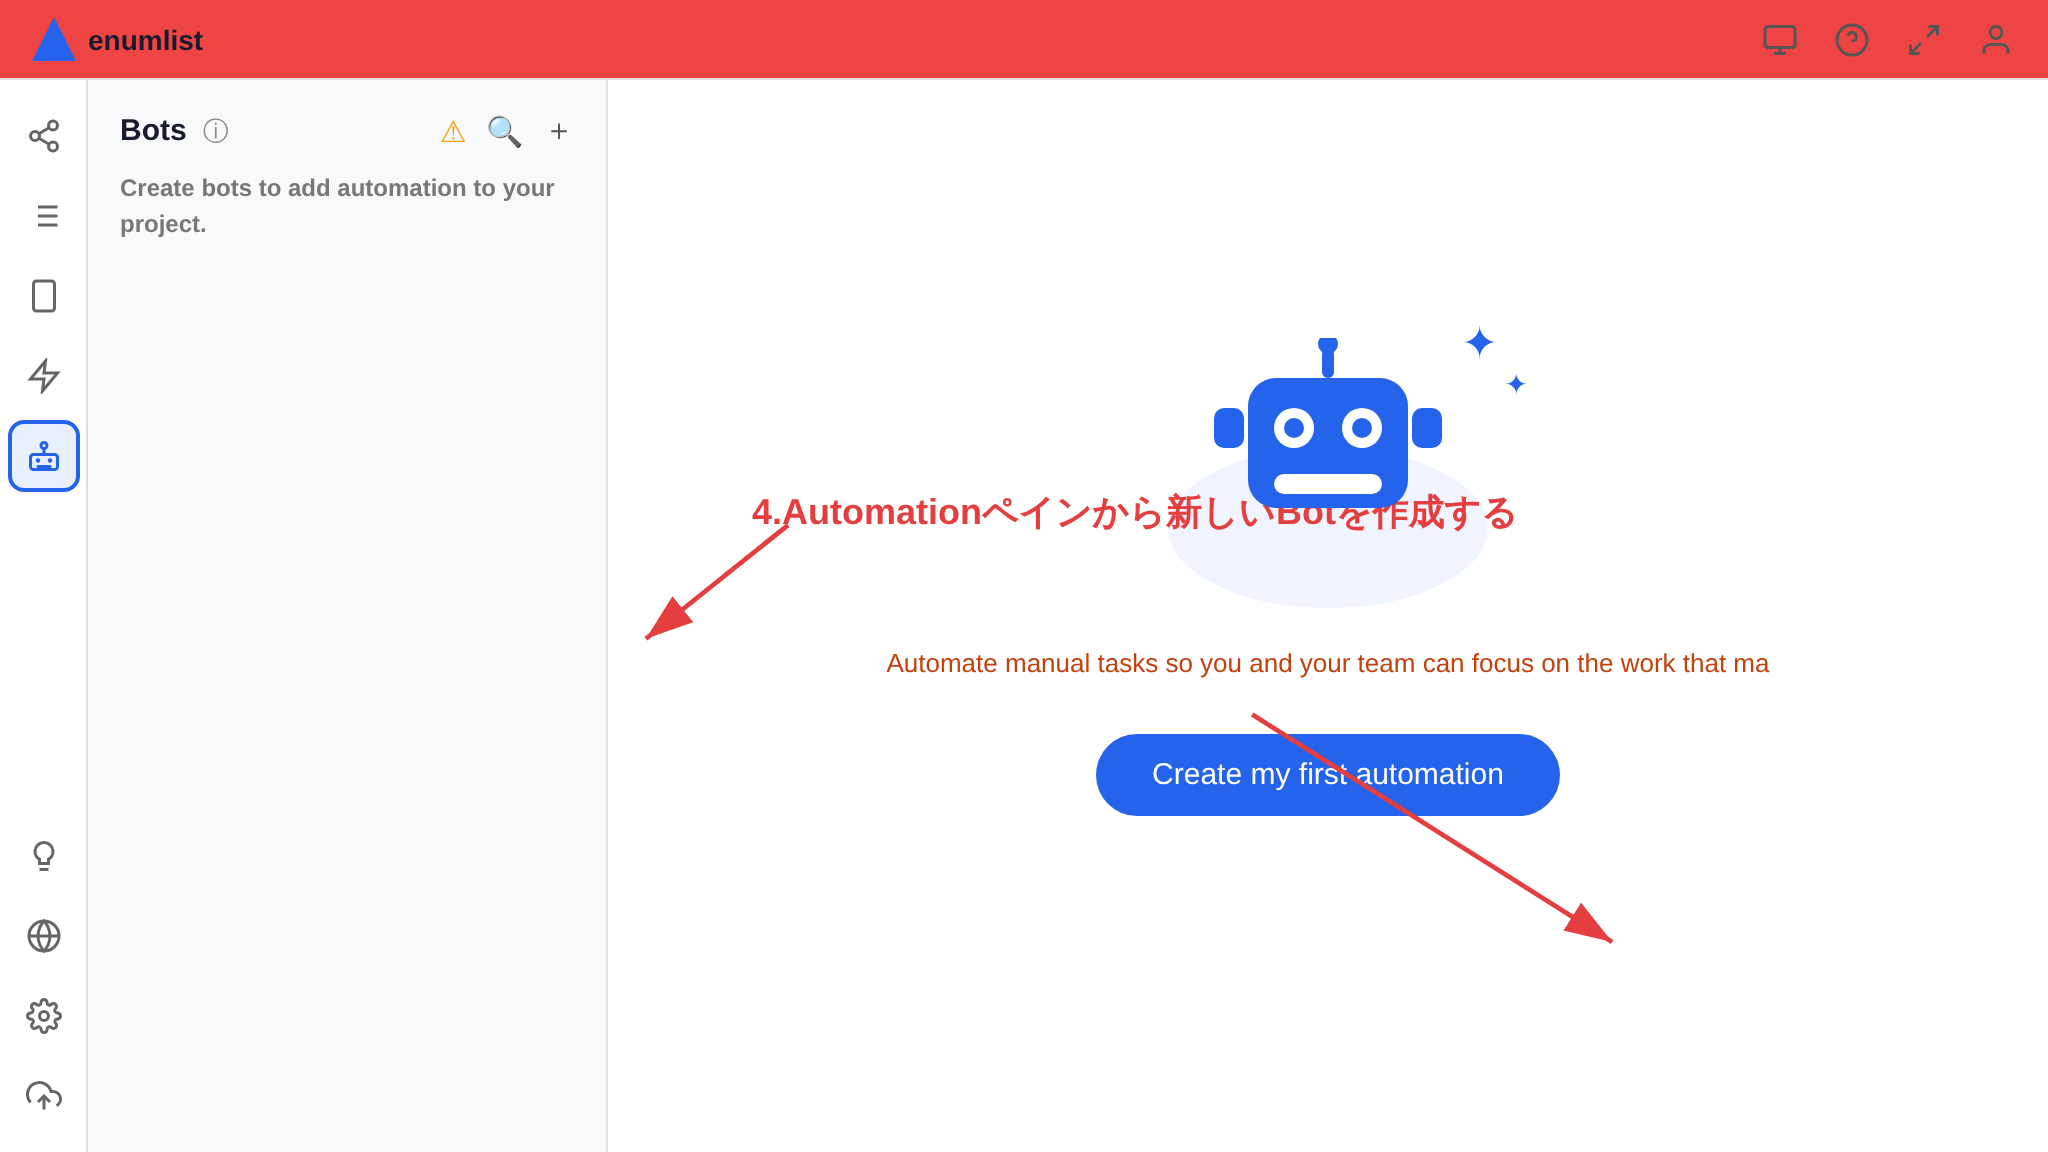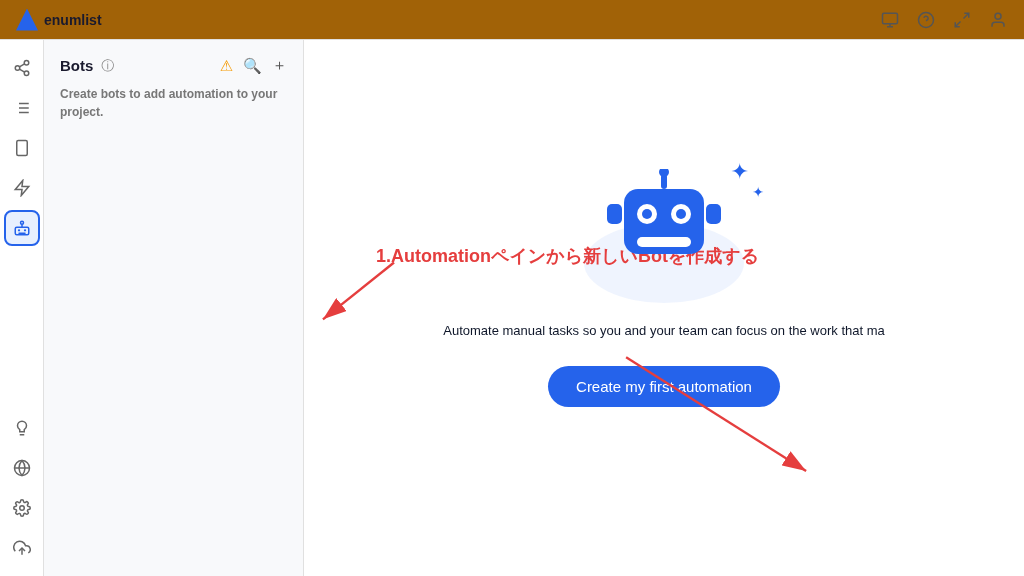--- a/index.html
+++ b/index.html
@@ -9,21 +9,21 @@
       width: 1024px;
       height: 576px;
       overflow: hidden;
       display: flex;
       flex-direction: column;
     }
 
     
     .topbar {
       height: 40px;
-      background: #a16207;
+      background: #ef4444;
       border-bottom: 1px solid #e0e0e0;
       display: flex;
       align-items: center;
       padding: 0 16px;
       gap: 12px;
     }
     .topbar-logo {
       display: flex;
       align-items: center;
       gap: 6px;
@@ -189,21 +189,21 @@
     }
 
     .automation-title {
       font-size: 24px;
       color: #2563eb;
       font-weight: 500;
       margin-bottom: 10px;
     }
     .automation-desc {
       font-size: 13px;
-      color: #0f172a;
+      color: #c2410c;
       margin-bottom: 28px;
       max-width: 450px;
       text-align: center;
     }
     .create-button {
       background: #2563eb;
       color: #fff;
       border: none;
       border-radius: 24px;
       padding: 12px 28px;
@@ -381,21 +381,21 @@
 
         <rect x="8" y="35" width="15" height="20" rx="5" fill="#2563eb"></rect>
         <rect x="107" y="35" width="15" height="20" rx="5" fill="#2563eb"></rect>
       </svg>
     </div>
 
     <div class="automation-desc">Automate manual tasks so you and your team can focus on the work that ma</div>
     <button class="create-button">Create my first automation</button>
 
     <div class="annotation-arrow-container">
-      <div class="annotation-text">1.Automationペインから新しいBotを作成する</div>
+      <div class="annotation-text">4.Automationペインから新しいBotを作成する</div>
 
       <svg class="arrow-svg" viewBox="0 0 760 536" xmlns="http://www.w3.org/2000/svg">
         <defs>
           <marker id="arrowhead" markerWidth="10" markerHeight="7" refX="10" refY="3.5" orient="auto">
             <polygon points="0 0, 10 3.5, 0 7" fill="#e53e3e"></polygon>
           </marker>
         </defs>
 
         <line x1="95" y1="220" x2="20" y2="280" stroke="#e53e3e" stroke-width="2.5" marker-end="url(#arrowhead)"></line>
 

